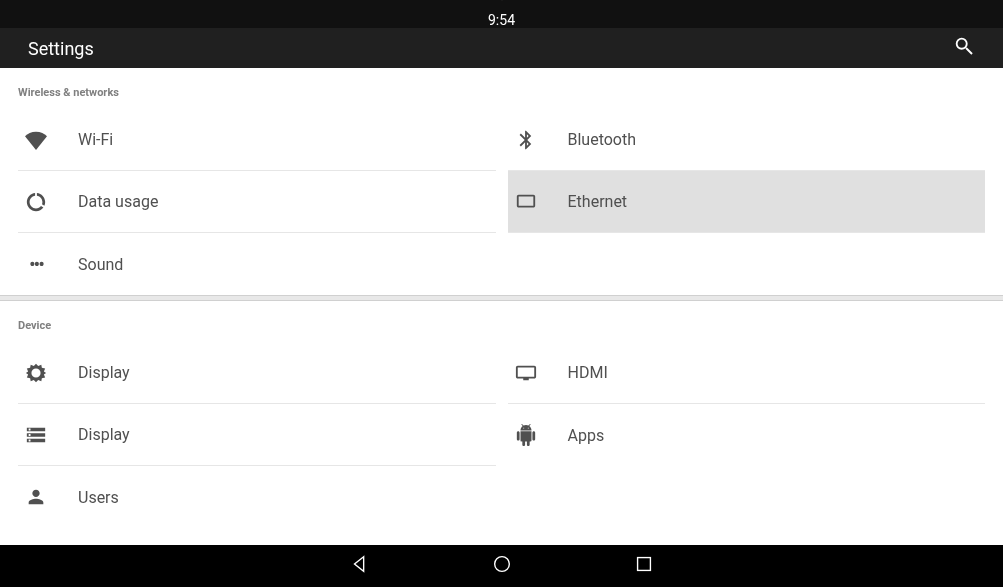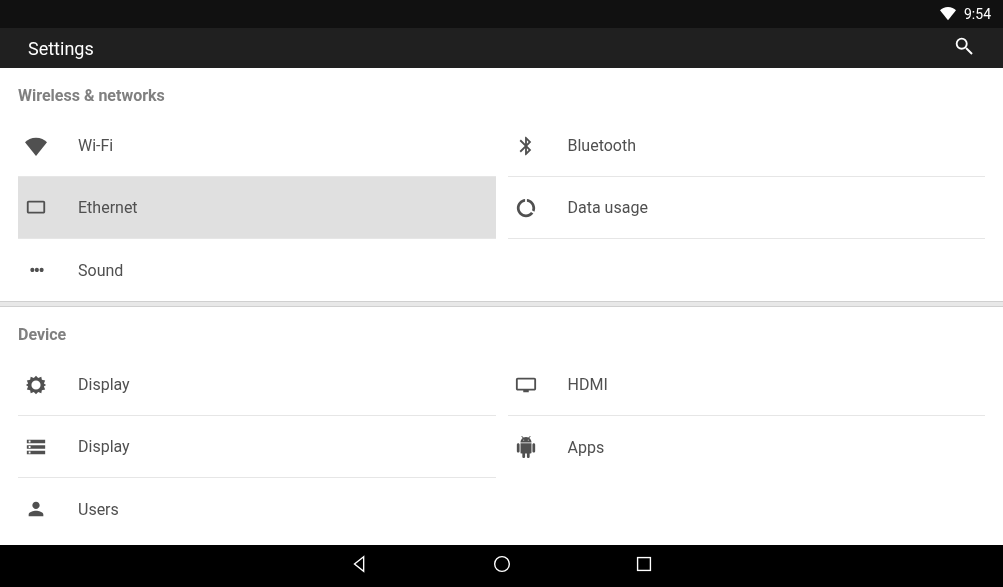--- a/index.html
+++ b/index.html
@@ -14,40 +14,41 @@
     .status-bar {
       background: #111;
       height: 28px;
       display: flex;
       justify-content: flex-end;
       align-items: center;
       color: #fff;
       padding: 0 12px;
       gap: 8px;
       font-size: 14px;
+      flex-direction: column;
     }
     .status-bar .wifi-icon svg { width: 16px; height: 16px; fill: #fff; }
     .app-bar {
       background: #202020;
       height: 40px;
       display: flex;
       align-items: center;
       justify-content: space-between;
       padding: 0 28px;
       color: #fff;
     }
     .app-bar .title { font-size: 18px; font-weight: 400; }
     .app-bar .search-btn svg { width: 22px; height: 22px; fill: #fff; }
     .content {
       width: 100%;
       overflow: hidden;
     }
     .section-header {
       color: #808080;
-      font-size: 16px;
+      font-size: 11px;
       font-weight: bold;
       padding: 18px 18px 10px 18px;
     }
     .grid {
       display: grid;
       grid-template-columns: 1fr 1fr;
       column-gap: 12px;
       padding: 0 18px;
     }
     .item {
@@ -134,36 +135,36 @@
 
     <div class="item">
       <span class="icon bt">
         <svg viewBox="0 0 24 24">
             <path d="M17.71 7.71L12 2h-1v7.59L6.41 5 5 6.41 10.59 12 5 17.59 6.41 19 11 14.41V22h1l5.71-5.71L13.41 12l4.3-4.29zM13 5.83l1.88 1.88L13 9.59V5.83zm1.88 10.46L13 18.17v-3.76l1.88 1.88z"></path>
           </svg>
       </span>
       <span class="label">Bluetooth</span>
     </div>
 
+    <div class="item">
+      <span class="icon datausage">
+        <svg viewBox="0 0 24 24">
+            <path d="M13 2.05v3.03c3.39.49 6 3.39 6 6.92 0 .9-.18 1.75-.48 2.54l2.6 1.53c.56-1.24.88-2.62.88-4.07 0-5.18-3.95-9.45-9-9.95zM12 19c-3.87 0-7-3.13-7-7 0-3.53 2.61-6.43 6-6.92V2.05c-5.06.5-9 4.76-9 9.95 0 5.52 4.47 10 9.99 10 3.31 0 6.24-1.61 8.06-4.09l-2.6-1.53C16.17 17.98 14.21 19 12 19z"></path>
+          </svg>
+      </span>
+      <span class="label">Data usage</span>
+    </div>
+
     <div class="item selected">
       <span class="icon monitor">
         <svg viewBox="0 0 24 24">
             <path d="M20 4H4c-1.1 0-2 .9-2 2v10c0 1.1.9 2 2 2h16c1.1 0 2-.9 2-2V6c0-1.1-.9-2-2-2zm0 12H4V6h16v10z"></path>
           </svg>
       </span>
       <span class="label">Ethernet</span>
-    </div>
-
-    <div class="item">
-      <span class="icon datausage">
-        <svg viewBox="0 0 24 24">
-            <path d="M13 2.05v3.03c3.39.49 6 3.39 6 6.92 0 .9-.18 1.75-.48 2.54l2.6 1.53c.56-1.24.88-2.62.88-4.07 0-5.18-3.95-9.45-9-9.95zM12 19c-3.87 0-7-3.13-7-7 0-3.53 2.61-6.43 6-6.92V2.05c-5.06.5-9 4.76-9 9.95 0 5.52 4.47 10 9.99 10 3.31 0 6.24-1.61 8.06-4.09l-2.6-1.53C16.17 17.98 14.21 19 12 19z"></path>
-          </svg>
-      </span>
-      <span class="label">Data usage</span>
     </div>
 
     <div class="item noborder">
       <span class="icon">
         <span class="more-dots">•••</span>
       </span>
       <span class="label">Sound</span>
     </div>
     <div class="item noborder" style="visibility:hidden"></div>
   </div>

